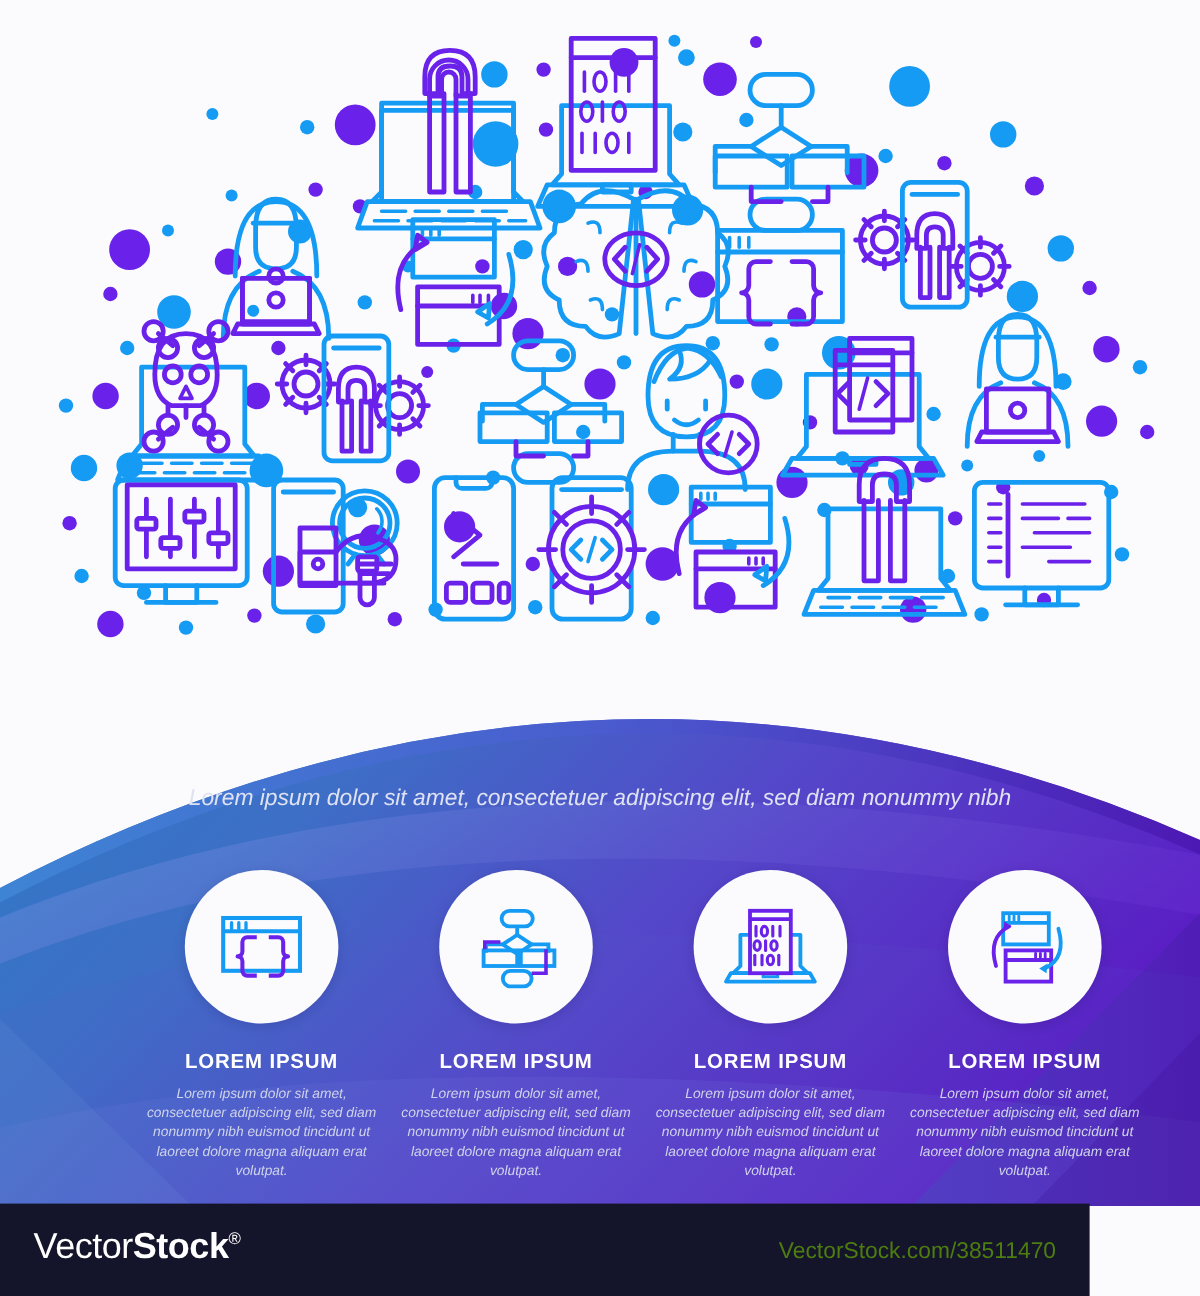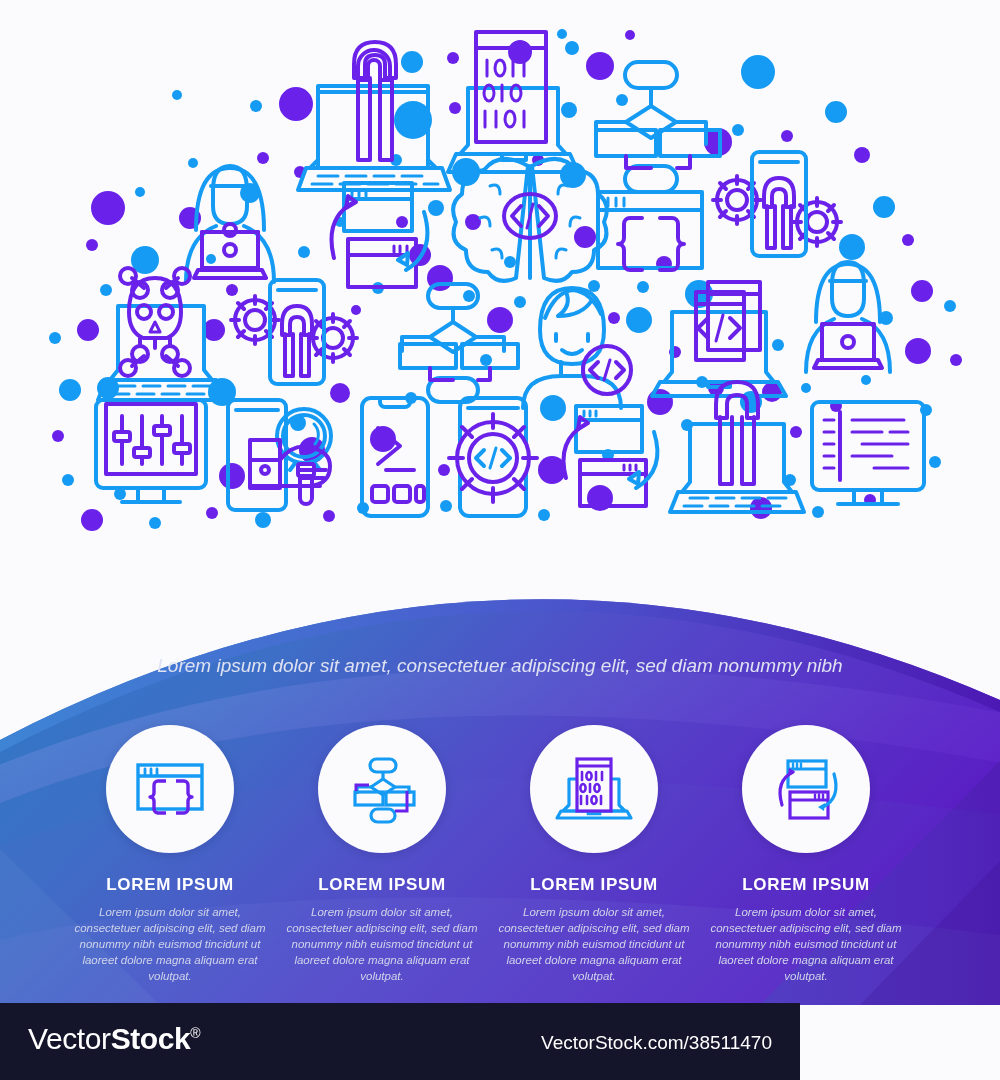--- a/index.html
+++ b/index.html
@@ -44,21 +44,21 @@
     color:#dfe2f2;
     font-size:19px;
     font-style:italic;
     line-height:27px;
     font-family:"Liberation Sans", sans-serif;
   }
 
   
   .features {
     position:absolute; top:205px; left:0; width:960px;
-    display:flex; justify-content:center;padding-left:16px;
+    display:flex; justify-content:flex-end;padding-left:16px;
   }
   .feature {
     width:212px;
     display:flex; flex-direction:column; align-items:center;
   }
   .feature-circle {
     width:128px; height:128px; border-radius:50%;
     background:#fbfbfd;
     display:flex; align-items:center; justify-content:center;
     box-shadow:0 2px 10px rgba(20,10,70,0.15);
@@ -76,35 +76,35 @@
     color:#cfd3ea;
     font-size:11.5px;
     font-style:italic;
     line-height:16px;
     text-align:center;
     width:200px;
   }
 
   
   #footer {
-    position:absolute; left:0; top:1003px; width:800px; height:77px;
+    position:absolute; left:0; top:1003px; width:908px; height:77px;
     background:#14142a;
   }
   #footer-logo {
     position:absolute; left:28px; top:19px;
     color:#ffffff; font-size:30px; letter-spacing:-0.4px;
     font-family:"Liberation Sans", sans-serif;
     white-space:nowrap;
   }
   #footer-logo .lt { font-weight:300; }
   #footer-logo .bd { font-weight:bold; }
   #footer-logo .reg { font-size:14px; vertical-align:super; font-weight:normal; }
   #footer-url {
     position:absolute; right:28px; top:29px;
-    color:#ffffff; font-size:19px;
+    color:#4d7c0f; font-size:19px;
     font-family:"Liberation Sans", sans-serif;
   }
 </style>
 </head>
 <body>
 
 <div id="icon-cluster">
   <svg width="1000" height="560" viewBox="0 0 1000 560">
     <defs>
       <style>

